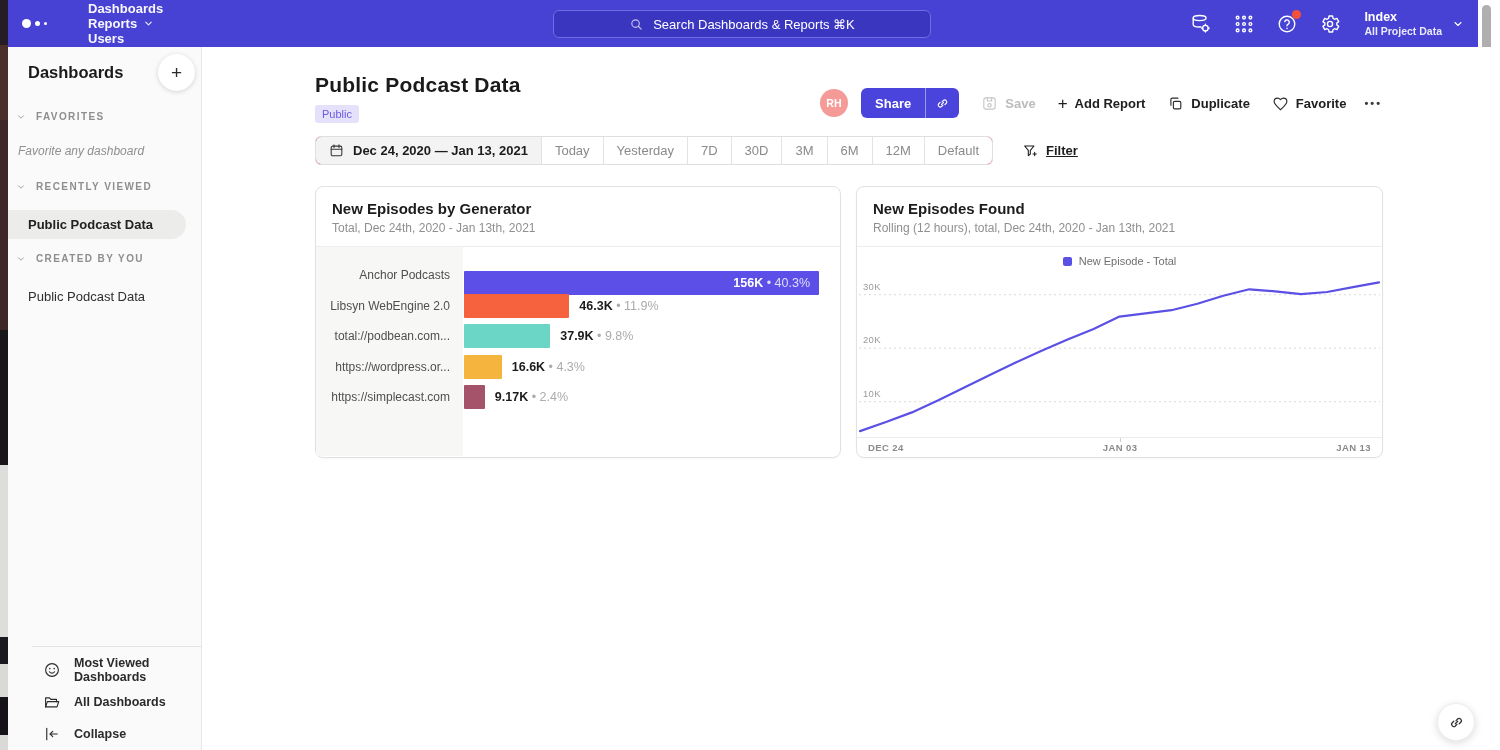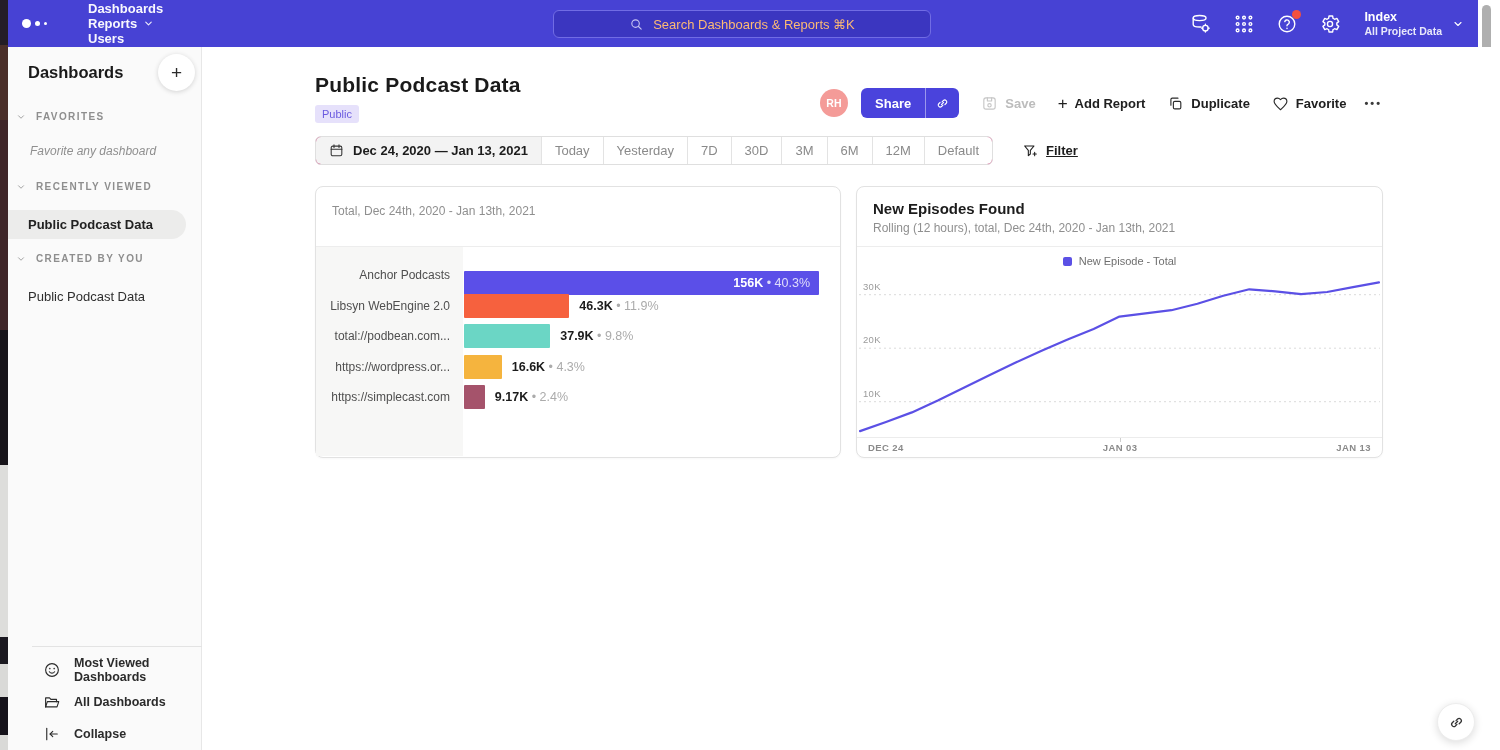--- a/index.html
+++ b/index.html
@@ -29,21 +29,21 @@
   .logo i:nth-child(1){ width:9px; height:9px; }
   .logo i:nth-child(2){ width:5px; height:5px; }
   .logo i:nth-child(3){ width:3px; height:3px; }
   .nav-item { font-size:13px; font-weight:700; color:rgba(255,255,255,.96);
     margin-left:24px; display:flex; align-items:center; gap:6px; cursor:pointer; }
   .nav-item svg { width:11px; height:11px; stroke:rgba(255,255,255,.9); fill:none;
     stroke-width:2.4; stroke-linecap:round; stroke-linejoin:round; }
   .nav-search { position:absolute; left:545px; top:10px; width:378px; height:28px;
     background:#3B36C0; border:1px solid #716CE4; border-radius:6px;
     display:flex; align-items:center; justify-content:center; gap:9px;
-    color:#fdba74; font-size:13px; cursor:text; }
+    color:#ffffff; font-size:13px; cursor:text; }
   .nav-search svg { width:15px; height:15px; stroke:#C6C3F2; fill:none;
     stroke-width:1.8; stroke-linecap:round; }
   .nav-right { position:absolute; right:14px; top:0; height:47px;
     display:flex; align-items:center; gap:21px; }
   .nav-icon { width:22px; height:22px; color:#fff; position:relative; cursor:pointer; }
   .nav-icon svg { width:22px; height:22px; stroke:#fff; fill:none; stroke-width:1.5;
     stroke-linecap:round; stroke-linejoin:round; }
   .nav-badge { position:absolute; right:-3px; top:-3px; width:9px; height:9px;
     border-radius:50%; background:#F4503C; }
   .project-switch { display:flex; align-items:center; gap:10px; cursor:pointer; margin-left:2px; }
@@ -62,21 +62,21 @@
   .sb-title { position:absolute; left:20px; top:16px; font-size:16.5px;
     font-weight:700; color:#1A1A1A; }
   .sb-add { position:absolute; left:150px; top:7px; width:37px; height:37px;
     border-radius:50%; background:#fff; border:none;
     box-shadow:0 1px 5px rgba(0,0,0,.16); font-size:19px; font-weight:400;
     color:#2B2B2B; cursor:pointer; line-height:37px; text-align:center; }
   .sb-sec { position:absolute; left:8px; display:flex; align-items:center; gap:10px;
     color:#8E8E8E; font-size:10px; font-weight:700; letter-spacing:1.4px; cursor:pointer; }
   .sb-sec svg { width:10px; height:10px; stroke:#9A9A9A; fill:none; stroke-width:2.2;
     stroke-linecap:round; stroke-linejoin:round; }
-  .sb-empty { position:absolute; left:22px; top:97px; font-size:12px; font-style:italic;
+  .sb-empty { position:absolute; left:10px; top:97px; font-size:12px; font-style:italic;
     color:#8F8F8F; }
   .sb-item-active { position:absolute; left:0; top:163px; width:178px; height:29px;
     background:#ECECEB; border-radius:0 15px 15px 0; display:flex; align-items:center;
     cursor:pointer; }
   .sb-item-active span { margin-left:20px; font-size:13px; font-weight:700; color:#222; }
   .sb-item { position:absolute; left:0; top:236px; width:178px; height:26px;
     display:flex; align-items:center; cursor:pointer; }
   .sb-item span { margin-left:20px; font-size:13px; font-weight:500; color:#2E2E2E; }
   .sb-foot { position:absolute; left:0; top:599px; width:193px; height:104px;
     border-top:1px solid #E3E3E3; padding-top:7px;margin-left:24px; }
@@ -391,20 +391,21 @@
       <svg viewBox="0 0 24 24">
           <path d="M4 4.5h14l-5.5 6.5v5.5L9.5 19v-8L4 4.5z"></path>
           <path d="M16.5 16.5h5M19 14v5"></path>
         </svg>
       <span>Filter</span>
     </button>
   </div>
 
   <section class="card" id="card-bar">
     <div class="card-head">
+      <div class="card-title">New Episodes by Generator</div>
       <div class="card-sub">Total, Dec 24th, 2020 - Jan 13th, 2021</div>
     </div>
     <div id="bar-body">
       <div id="bar-label-col"></div>
       <div id="bar-rows">
           <div class="bar-row">
             <div class="bar-cat">Anchor Podcasts</div>
             <div class="bar-area">
               <div class="bar" style="width: 100%; background: rgb(91, 79, 232); margin-top: 16px;">
                 <span class="bar-val"><b>156K</b><i> • 40.3%</i></span>

